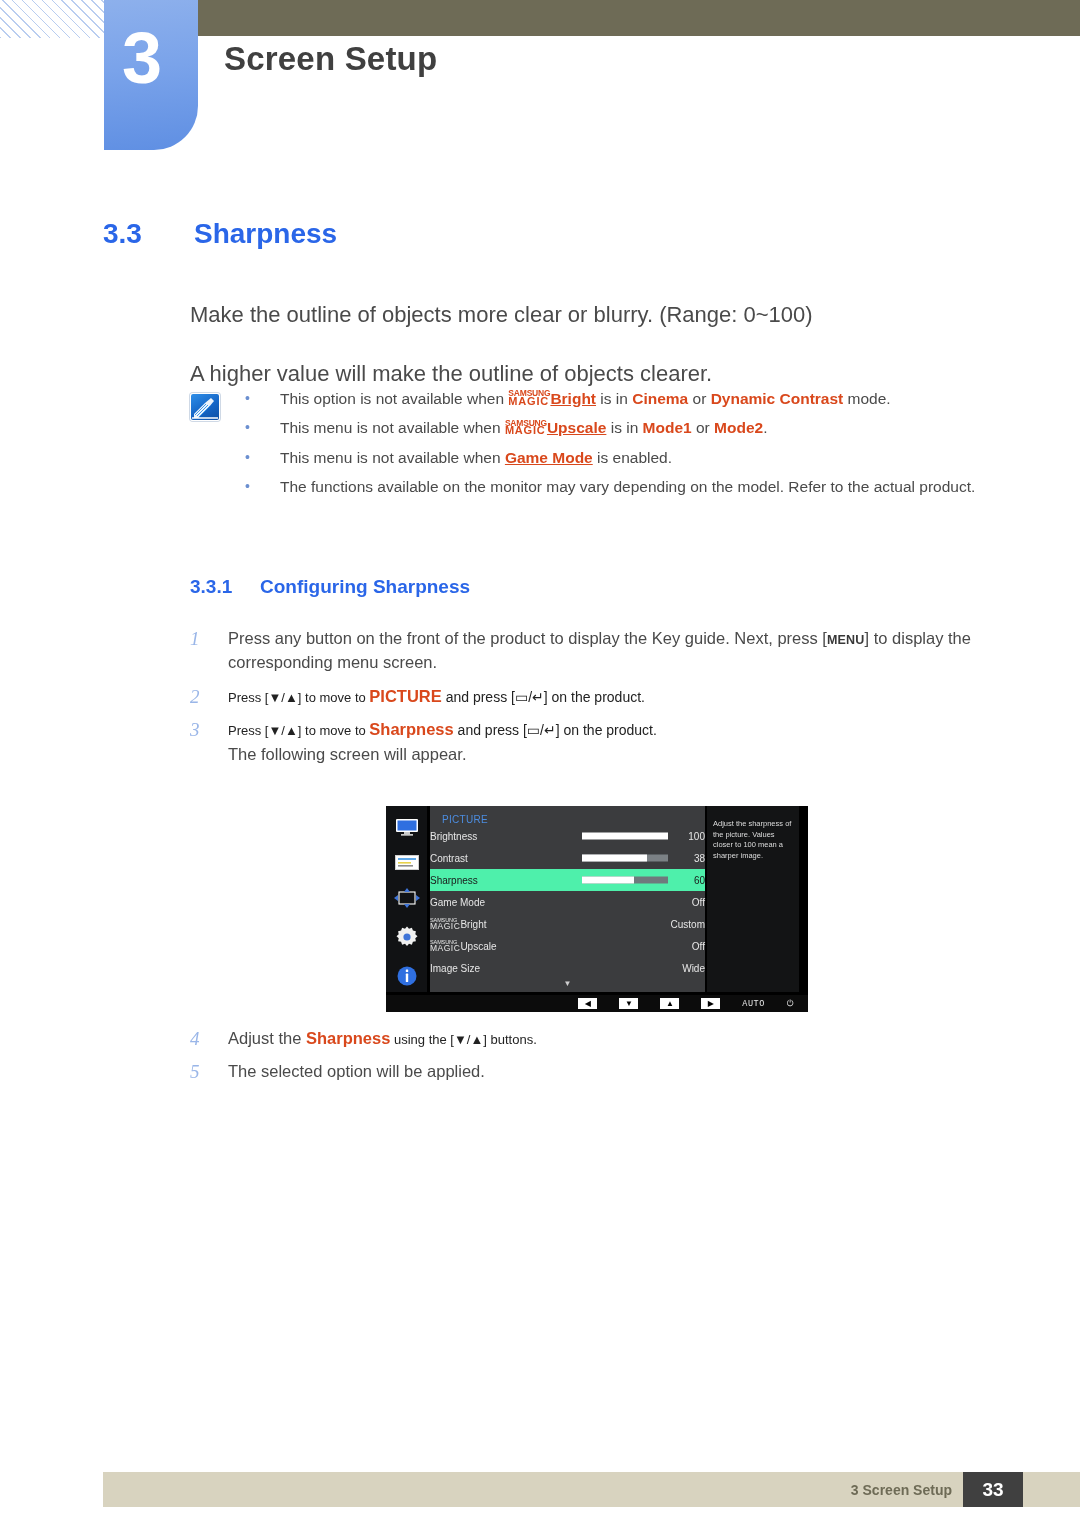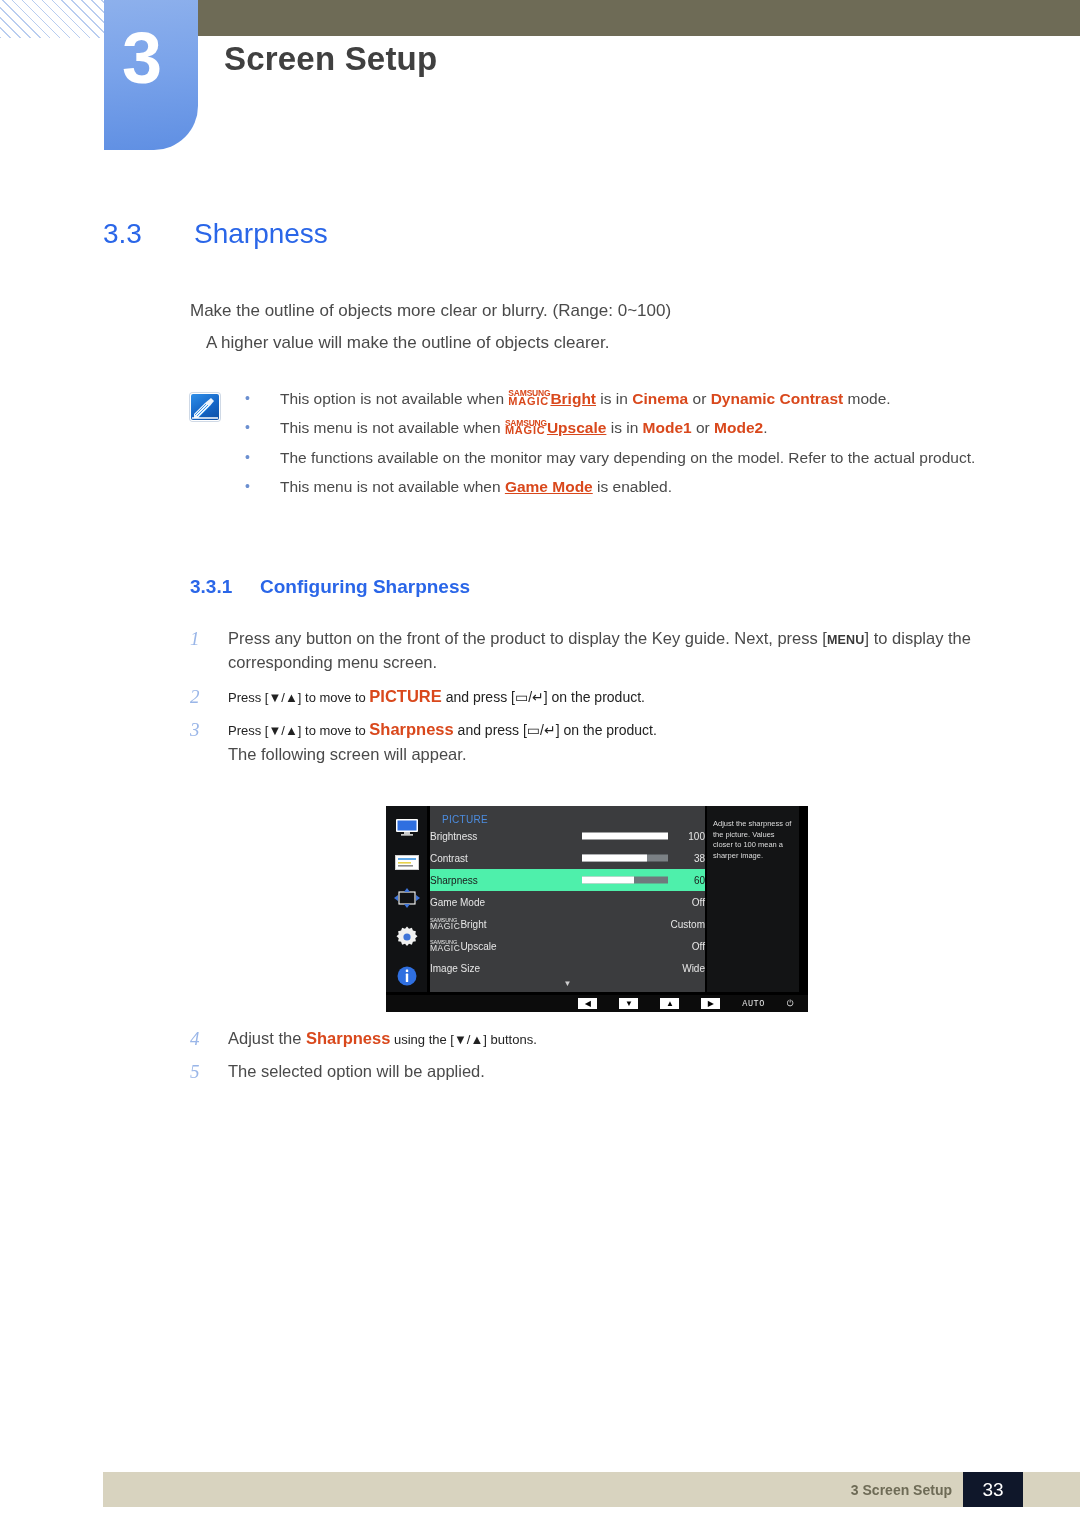--- a/index.html
+++ b/index.html
@@ -39,37 +39,37 @@
   }
   .chap-title {
     position:absolute; left:224px; top:40px;
     font-size:33px; font-weight:bold; color:#404040;
     letter-spacing:0.2px;
   }
 
   
   .sec-h2 {
     position:absolute; left:103px; top:218px;
-    font-size:28px; font-weight:normal; color:#2a66e8;
+    font-size:28px; font-weight:bold; color:#2a66e8;
   }
   .sec-h2 .num { display:inline-block; width:91px; }
 
   .sec-h3 {
     position:absolute; left:190px; top:576px;
     font-size:19px; font-weight:bold; color:#2a66e8;
   }
   .sec-h3 .num { display:inline-block; width:70px; }
 
   
   .para {
     position:absolute; left:190px;
-    font-size:17px; color:#4a4a4a; line-height:1.5;
+    font-size:22px; color:#4a4a4a; line-height:1.5;
   }
   #para1 { top:298px; }
-  #para2 { top:330px;margin-left:16px; }
+  #para2 { top:357px; }
 
   
   .note { position:absolute; left:190px; top:388px; width:810px; }
   .note-icon {
     position:absolute; left:0; top:5px; width:30px; height:28px;
     background:linear-gradient(150deg,#2f8fe8 0%, #1565c6 55%, #0e4fa3 100%);
     border-radius:3px;
     border:1px solid #ffffff;
     box-shadow:0 0 0 1px #cfd9e6;
     overflow:hidden;
@@ -191,22 +191,22 @@
   .footer {
     position:absolute; left:103px; bottom:20px;
     width:977px; height:35px; background:#d8d3bf;
   }
   .footer-label {
     position:absolute; right:128px; top:50%; transform:translateY(-50%);
     color:#6e6b56; font-size:14px; font-weight:bold;text-align:right;
   }
   .footer-page {
     position:absolute; right:57px; top:0;
-    width:60px; height:35px; background:#0f172a;
-    color:#ffffff; font-size:19px; font-weight:normal;
+    width:60px; height:35px; background:#404040;
+    color:#ffffff; font-size:19px; font-weight:bold;
     display:flex; align-items:center; justify-content:center;
   }
 </style>
 </head>
 <body>
 
 <div class="hatch"></div>
 <div class="hdr-bar"></div>
 <div class="chap-tab">3</div>
 <div class="chap-title">Screen Setup</div>
@@ -224,23 +224,23 @@
       <path d="M3 20 L14 9 L20 4 L23 7 L18 13 L7 24 L3 24 Z" fill="#ffffff" opacity="0.92"></path>
       <path d="M4 21 L15 10 M6 22 L17 11 M8 23 L19 12" stroke="#2f8fe8" stroke-width="0.9" fill="none"></path>
       <path d="M1 24 L27 24" stroke="#ffffff" stroke-width="1.6"></path>
     </svg>
   </div>
   <ul class="note-list">
     <li><span>This option is not available when </span><span class="smagic"><span class="s1">SAMSUNG</span><span class="s2">MAGIC</span></span><span class="hl-u">Bright</span><span> is in </span><span class="hl">Cinema</span><span> or </span><span class="hl">Dynamic Contrast</span><span> mode.</span></li>
 
     <li><span>This menu is not available when </span><span class="smagic"><span class="s1">SAMSUNG</span><span class="s2">MAGIC</span></span><span class="hl-u">Upscale</span><span> is in </span><span class="hl">Mode1</span><span> or </span><span class="hl">Mode2</span><span>.</span></li>
 
+    <li><span>This menu is not available when </span><span class="hl-u">Game Mode</span><span> is enabled.</span></li>
+
     <li><span>The functions available on the monitor may vary depending on the model. Refer to the actual product.</span></li>
-
-    <li><span>This menu is not available when </span><span class="hl-u">Game Mode</span><span> is enabled.</span></li>
   </ul>
 </div>
 
 <div class="sec-h3">
   <span class="num">3.3.1</span><span>Configuring Sharpness</span>
 </div>
 
 <div class="steps">
   <div class="step">
     <span class="snum">1</span><span>Press any button on the front of the product to display the Key guide. Next, press [</span><span class="keycap">MENU</span><span>] to display the corresponding menu screen.</span>

